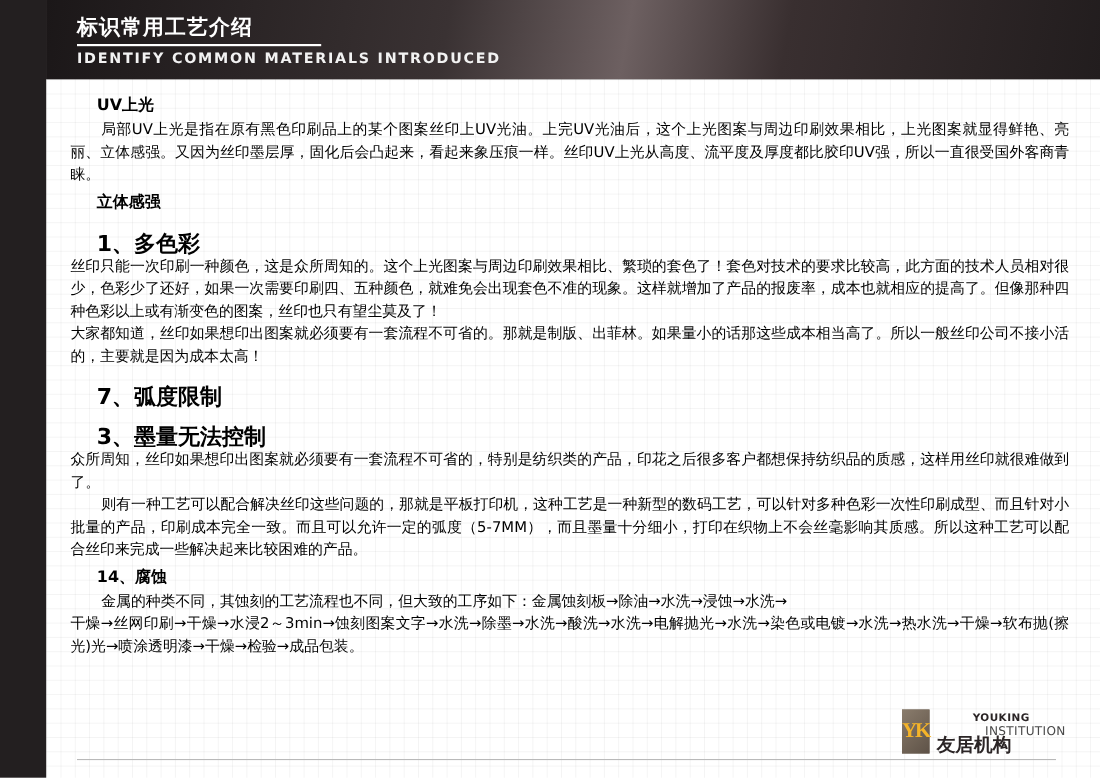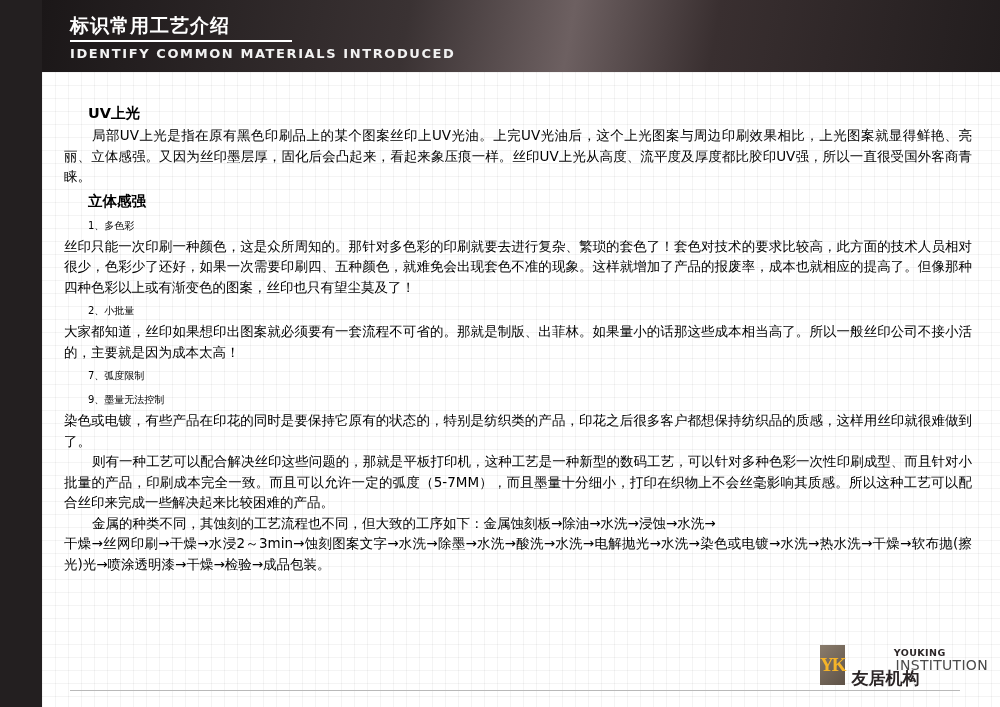--- a/index.html
+++ b/index.html
@@ -73,43 +73,43 @@
     background-image:
       linear-gradient(to right, rgba(0,0,0,0.045) 1px, transparent 1px),
       linear-gradient(to bottom, rgba(0,0,0,0.045) 1px, transparent 1px);
     background-size: 13px 13px;
     pointer-events: none;
   }
   
   .content {
     position: absolute;
     left: 42px;
-    top: 89px;
+    top: 72px;
     width: 958px;
     height: 560px;
     box-sizing: border-box;
     padding: 14px 28px 0 22px;
     color: #000000;
     font-size: 13.5px;
     line-height: 20.5px;
     text-align: justify;
   }
   .h-sub {
     font-weight: bold;
     font-size: 14.5px;
     margin: 0 0 1px 24px;
     line-height: 21px;
   }
   .h-sub.tight {
     margin-top: 4px;
   }
   .h-num {
-    font-weight: normal;
-    font-size: 10px;
-    margin: 3px 0 0 24px;
+    font-weight: bold;
+    font-size: 20px;
+    margin: 16px 0 0 24px;
     line-height: 21px;
   }
   .para {
     margin: 0;
     text-indent: 28px;
     line-height: 20.5px;
   }
   .para.noindent {
     text-indent: 0;
   }
@@ -155,21 +155,21 @@
   }
   .logo-text .l1 {
     font-size: 9.5px;
     font-weight: bold;
     color: #2b2526;
     letter-spacing: 0.4px;
     display: block;
     text-align: center;
   }
   .logo-text .l2 {
-    font-size: 14px;
+    font-size: 11px;
     color: #4a4a4a;
     letter-spacing: 0.3px;
     display: block;
     margin-left: 44px;
   }
   .logo-text .l3 {
     font-size: 17px;
     font-weight: bold;
     color: #2b2526;
     display: block;
@@ -192,32 +192,32 @@
   <div class="grid-texture"></div>
 
   <div class="content">
 
     <div class="h-sub">UV上光</div>
     <p class="para">局部UV上光是指在原有黑色印刷品上的某个图案丝印上UV光油。上完UV光油后，这个上光图案与周边印刷效果相比，上光图案就显得鲜艳、亮丽、立体感强。又因为丝印墨层厚，固化后会凸起来，看起来象压痕一样。丝印UV上光从高度、流平度及厚度都比胶印UV强，所以一直很受国外客商青睐。</p>
 
     <div class="h-sub tight">立体感强</div>
 
     <div class="h-num">1、多色彩</div>
-    <p class="para noindent">丝印只能一次印刷一种颜色，这是众所周知的。那针对多色彩的印刷就要去进行复杂、繁琐的套色了！套色对技术的要求比较高，此方面的技术人员相对很少，色彩少了还好，如果一次需要印刷四、五种颜色，就难免会出现套色不准的现象。这样就增加了产品的报废率，成本也就相应的提高了。但像那种四种色彩以上或有渐变色的图案，丝印也只有望尘莫及了！</p>
-
-    <div class="h-num">2、小批量</div>
+    <p class="para noindent">丝印只能一次印刷一种颜色，这是众所周知的。这个上光图案与周边印刷效果相比、繁琐的套色了！套色对技术的要求比较高，此方面的技术人员相对很少，色彩少了还好，如果一次需要印刷四、五种颜色，就难免会出现套色不准的现象。这样就增加了产品的报废率，成本也就相应的提高了。但像那种四种色彩以上或有渐变色的图案，丝印也只有望尘莫及了！</p>
+
     <p class="para noindent">大家都知道，丝印如果想印出图案就必须要有一套流程不可省的。那就是制版、出菲林。如果量小的话那这些成本相当高了。所以一般丝印公司不接小活的，主要就是因为成本太高！</p>
 
     <div class="h-num">7、弧度限制</div>
 
-    <div class="h-num">9、墨量无法控制</div>
-    <p class="para noindent">染色或电镀，有些产品在印花的同时是要保持它原有的状态的，特别是纺织类的产品，印花之后很多客户都想保持纺织品的质感，这样用丝印就很难做到了。</p>
+    <div class="h-num">3、墨量无法控制</div>
+    <p class="para noindent">众所周知，丝印如果想印出图案就必须要有一套流程不可省的，特别是纺织类的产品，印花之后很多客户都想保持纺织品的质感，这样用丝印就很难做到了。</p>
 
     <p class="para">则有一种工艺可以配合解决丝印这些问题的，那就是平板打印机，这种工艺是一种新型的数码工艺，可以针对多种色彩一次性印刷成型、而且针对小批量的产品，印刷成本完全一致。而且可以允许一定的弧度（5-7MM），而且墨量十分细小，打印在织物上不会丝毫影响其质感。所以这种工艺可以配合丝印来完成一些解决起来比较困难的产品。</p>
 
+    <div class="h-sub tight">14、腐蚀</div>
     <p class="para">金属的种类不同，其蚀刻的工艺流程也不同，但大致的工序如下：金属蚀刻板→除油→水洗→浸蚀→水洗→</p>
     <p class="para arrowflow">干燥→丝网印刷→干燥→水浸2～3min→蚀刻图案文字→水洗→除墨→水洗→酸洗→水洗→电解抛光→水洗→染色或电镀→水洗→热水洗→干燥→软布抛(擦光)光→喷涂透明漆→干燥→检验→成品包装。</p>
 
   </div>
 
   <div class="logo">
     <div class="logo-mark">YK</div>
     <div class="logo-text">
       <span class="l1">YOUKING</span>
       <span class="l2">INSTITUTION</span>

